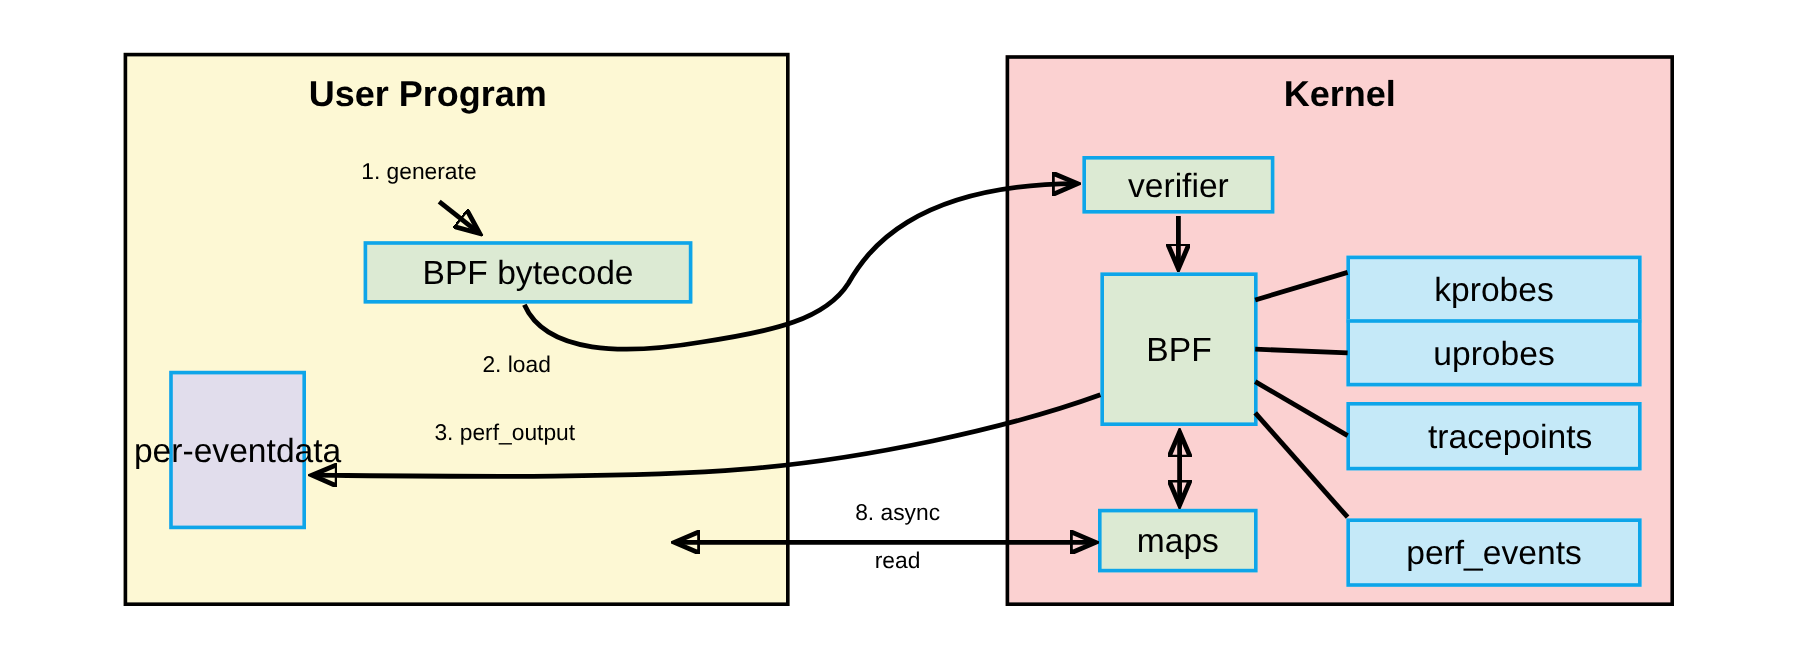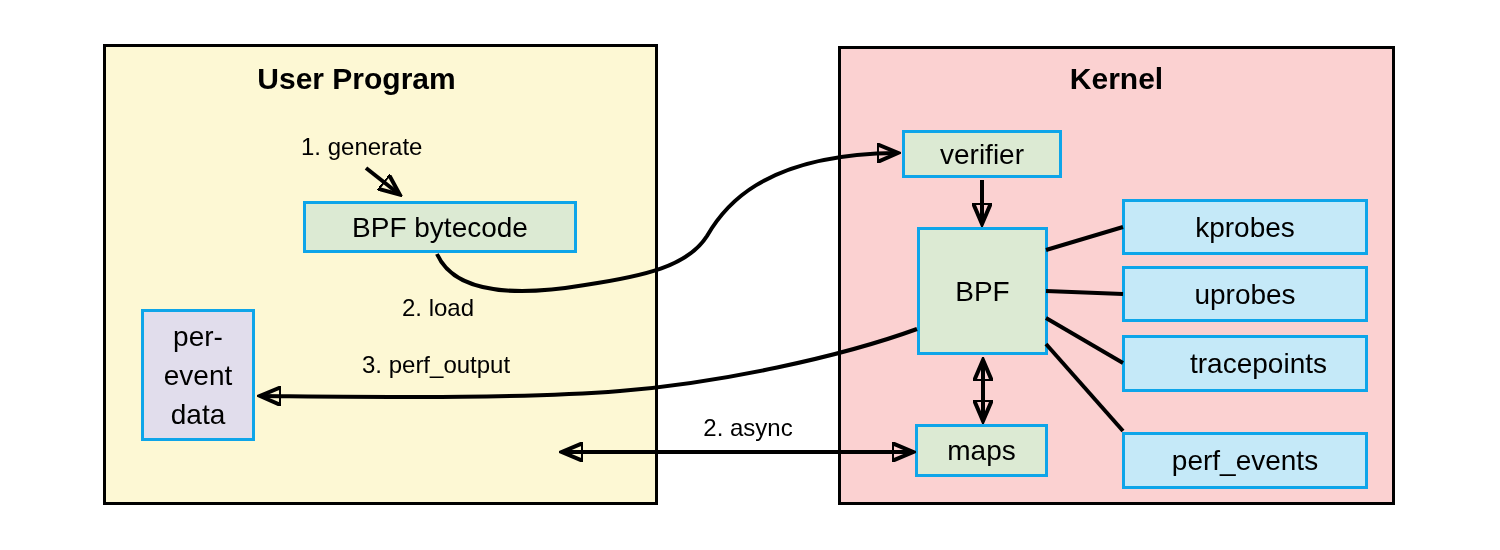--- a/index.html
+++ b/index.html
@@ -44,33 +44,33 @@
     justify-content: center;
     text-align: center;
     font-size: 28px;
     line-height: 1.25;
   }
   .node.green  { background: var(--node-green,  #dcead3); }
   .node.blue   { background: var(--node-blue,   #c5e9f8); }
   .node.purple { background: var(--node-purple, #e1ddec); }
 
   .node.bytecode    { left: 303px;  top: 201px; width: 274px; height: 52px;  }
-  .node.perevent    { left: 141px;  top: 309px; width: 114px; height: 132px; flex-direction: column; line-height: 39px; }
+  .node.perevent    { left: 141px;  top: 309px; width: 114px; height: 132px; flex-direction: row; line-height: 39px; }
   .node.statistics  { left: 333px;  top: 423px; width: 224px; height: 55px;  }
   .node.verifier    { left: 902px;  top: 130px; width: 160px; height: 48px;  }
   .node.bpf         { left: 917px;  top: 227px; width: 131px; height: 128px; }
   .node.maps        { left: 915px;  top: 424px; width: 133px; height: 53px;  }
-  .node.kprobes     { left: 1122px; top: 199px; width: 246px; height: 56px;  }
+  .node.kprobes     { left: 1122px; top: 213px; width: 246px; height: 56px;  }
   .node.uprobes     { left: 1122px; top: 266px; width: 246px; height: 56px;  }
   .node.tracepoints { left: 1122px; top: 335px; width: 246px; height: 57px; padding-left: 27px;  }
   .node.perfevents  { left: 1122px; top: 403px; width: 246px; height: 57px; margin-top: 29px;  }
 
   .annot {
     position: absolute;
-    font-size: 24px;
+    font-size: 19px;
     white-space: nowrap;
   }
   .annot.step1 { left: 301px; top: 133px; }
   .annot.step2 { left: 402px; top: 294px; }
   .annot.step3 { left: 362px; top: 351px; }
   .annot.async {
     left: 658px; top: 408px; width: 180px;
     text-align: center; line-height: 40px; white-space: normal;
   }
   .annot.async span { display: block; }
@@ -125,21 +125,22 @@
     <span>tracepoints</span>
   </div>
   <div class="node blue perfevents">
     <span>perf_events</span>
   </div>
 
   <div class="annot step1">1. generate</div>
   <div class="annot step2">2. load</div>
   <div class="annot step3">3. perf_output</div>
   <div class="annot async">
-    <span>2. async</span>
+    <span>8. async</span>
+    <span>read</span>
   </div>
 
   <svg class="overlay" width="1500" height="550" viewBox="0 0 1500 550">
     <defs>
       <marker id="ah" markerUnits="userSpaceOnUse" markerWidth="24" markerHeight="20" refX="20" refY="10" orient="auto-start-reverse">
         <path d="M0,1 L21,10 L0,19 Z" fill="#000000" stroke="none"></path>
       </marker>
     </defs>
 
     <path d="M 366 168 L 399 194" marker-end="url(#ah)"></path>

